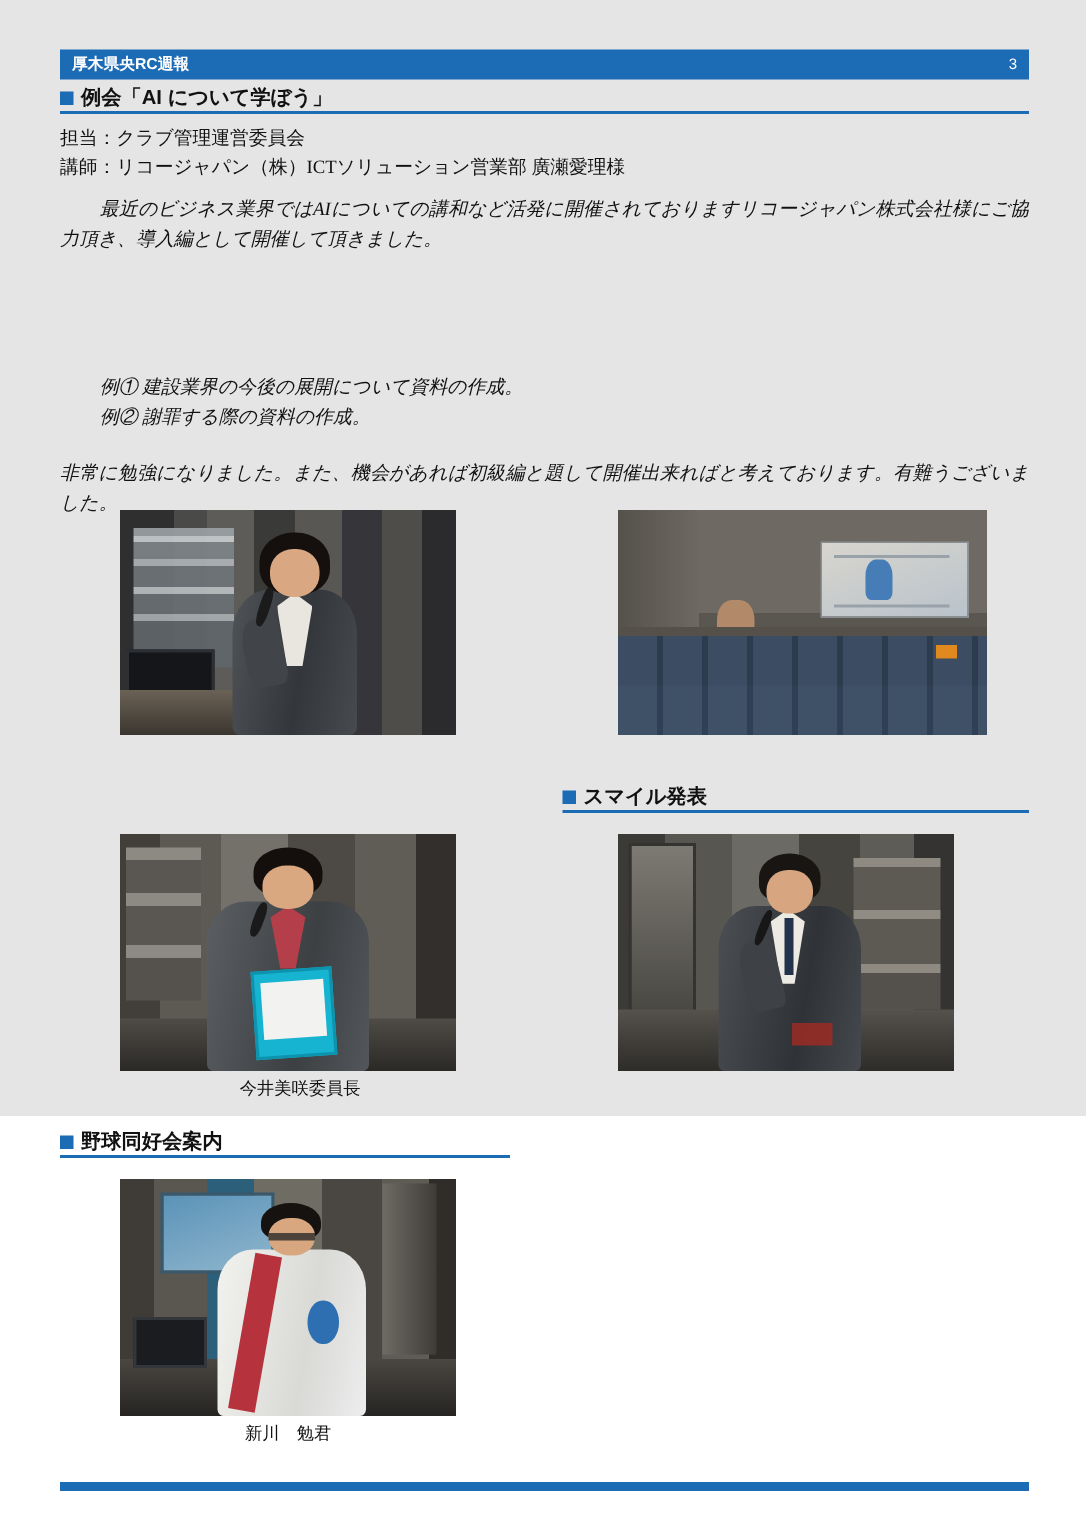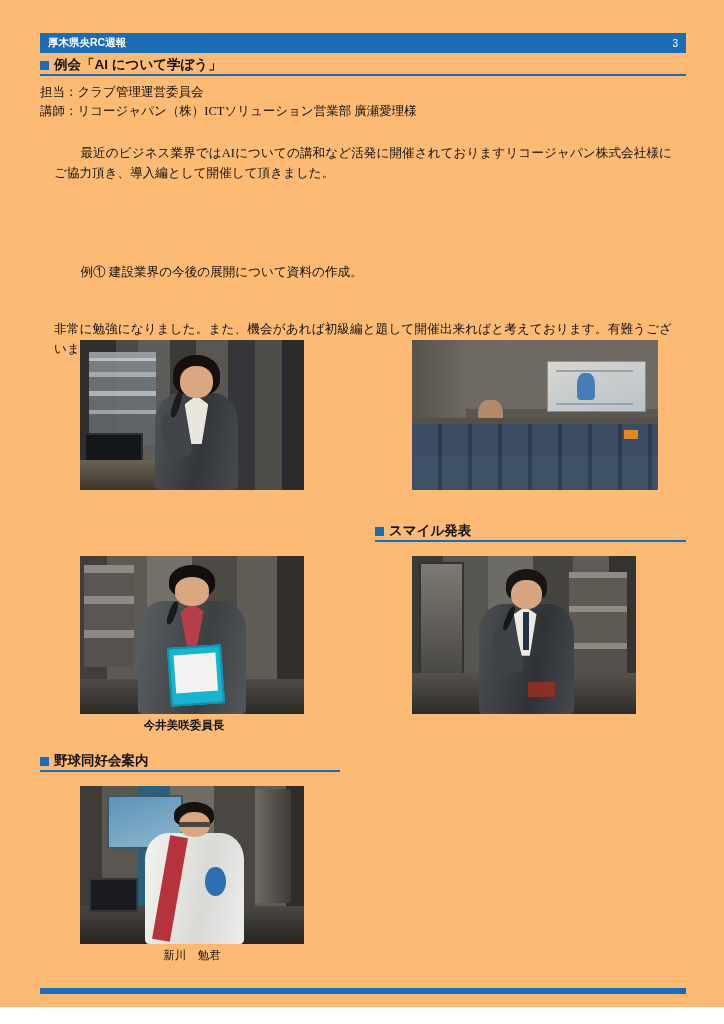--- a/index.html
+++ b/index.html
@@ -11,22 +11,22 @@
     font-family: "Liberation Serif", serif;
     color: #111111;
     position: relative;
     overflow: hidden;
   }
 
   .page {
     position: absolute;
     left: 0; top: 0;
     width: 724px;
-    height: 1007px;
-    background: #fdba74;
+    height: 744px;
+    background: #e5e5e5;
   }
 
   
   .header-bar {
     position: absolute;
     left: 40px;
     top: 33px;
     width: 646px;
     height: 20px;
     background: #1b6bb5;
@@ -89,21 +89,21 @@
 
   
   .body-text {
     position: absolute;
     left: 40px;
     width: 646px;
     font-size: 12.6px;
     line-height: 1.62;
     text-align: justify;
   }
-  .body-text p { margin: 14px; }
+  .body-text p { margin: 0; font-style: italic; }
   .indent1 { text-indent: 2.1em; }
   .indent-ex { padding-left: 2.1em; }
 
   #para-1 { top: 129px; }
   #para-2 { top: 248px; }
   #para-3 { top: 305px; }
 
   
   .photo {
     position: absolute;
@@ -121,21 +121,21 @@
     white-space: nowrap;
   }
 
   
   #photo-1 { left: 80px;  top: 340px; width: 224px; height: 150px; }
   #photo-2 { left: 412px; top: 340px; width: 246px; height: 150px; }
   #photo-3 { left: 80px;  top: 556px; width: 224px; height: 158px; }
   #photo-4 { left: 412px; top: 556px; width: 224px; height: 158px; }
   #photo-5 { left: 80px;  top: 786px; width: 224px; height: 158px; }
 
-  #cap-3 { left: 72px;  top: 718px; width: 224px; font-weight: bold; }
+  #cap-3 { left: 88px;  top: 718px; width: 224px; }
   #cap-4 { left: 412px; top: 718px; width: 224px; }
   #cap-5 { left: 80px;  top: 948px; width: 224px; }
 
   
   .footer-bar {
     position: absolute;
     left: 40px;
     top: 988px;
     width: 646px;
     height: 6px;
@@ -414,20 +414,21 @@
     <div>担当：クラブ管理運営委員会</div>
     <div>講師：リコージャパン（株）ICTソリューション営業部 廣瀬愛理様</div>
   </div>
 
   <div class="body-text" id="para-1">
     <p class="indent1">最近のビジネス業界ではAIについての講和など活発に開催されておりますリコージャパン株式会社様にご協力頂き、導入編として開催して頂きました。</p>
   </div>
 
   <div class="body-text" id="para-2">
     <p class="indent-ex">例① 建設業界の今後の展開について資料の作成。</p>
+    <p class="indent-ex">例② 謝罪する際の資料の作成。</p>
   </div>
 
   <div class="body-text" id="para-3">
     <p>非常に勉強になりました。また、機会があれば初級編と題して開催出来ればと考えております。有難うございました。</p>
   </div>
 
   <div class="photo" id="photo-1">
     <div class="inner scene-speaker-1">
       <div class="bg"></div>
       <div class="rack"></div>

